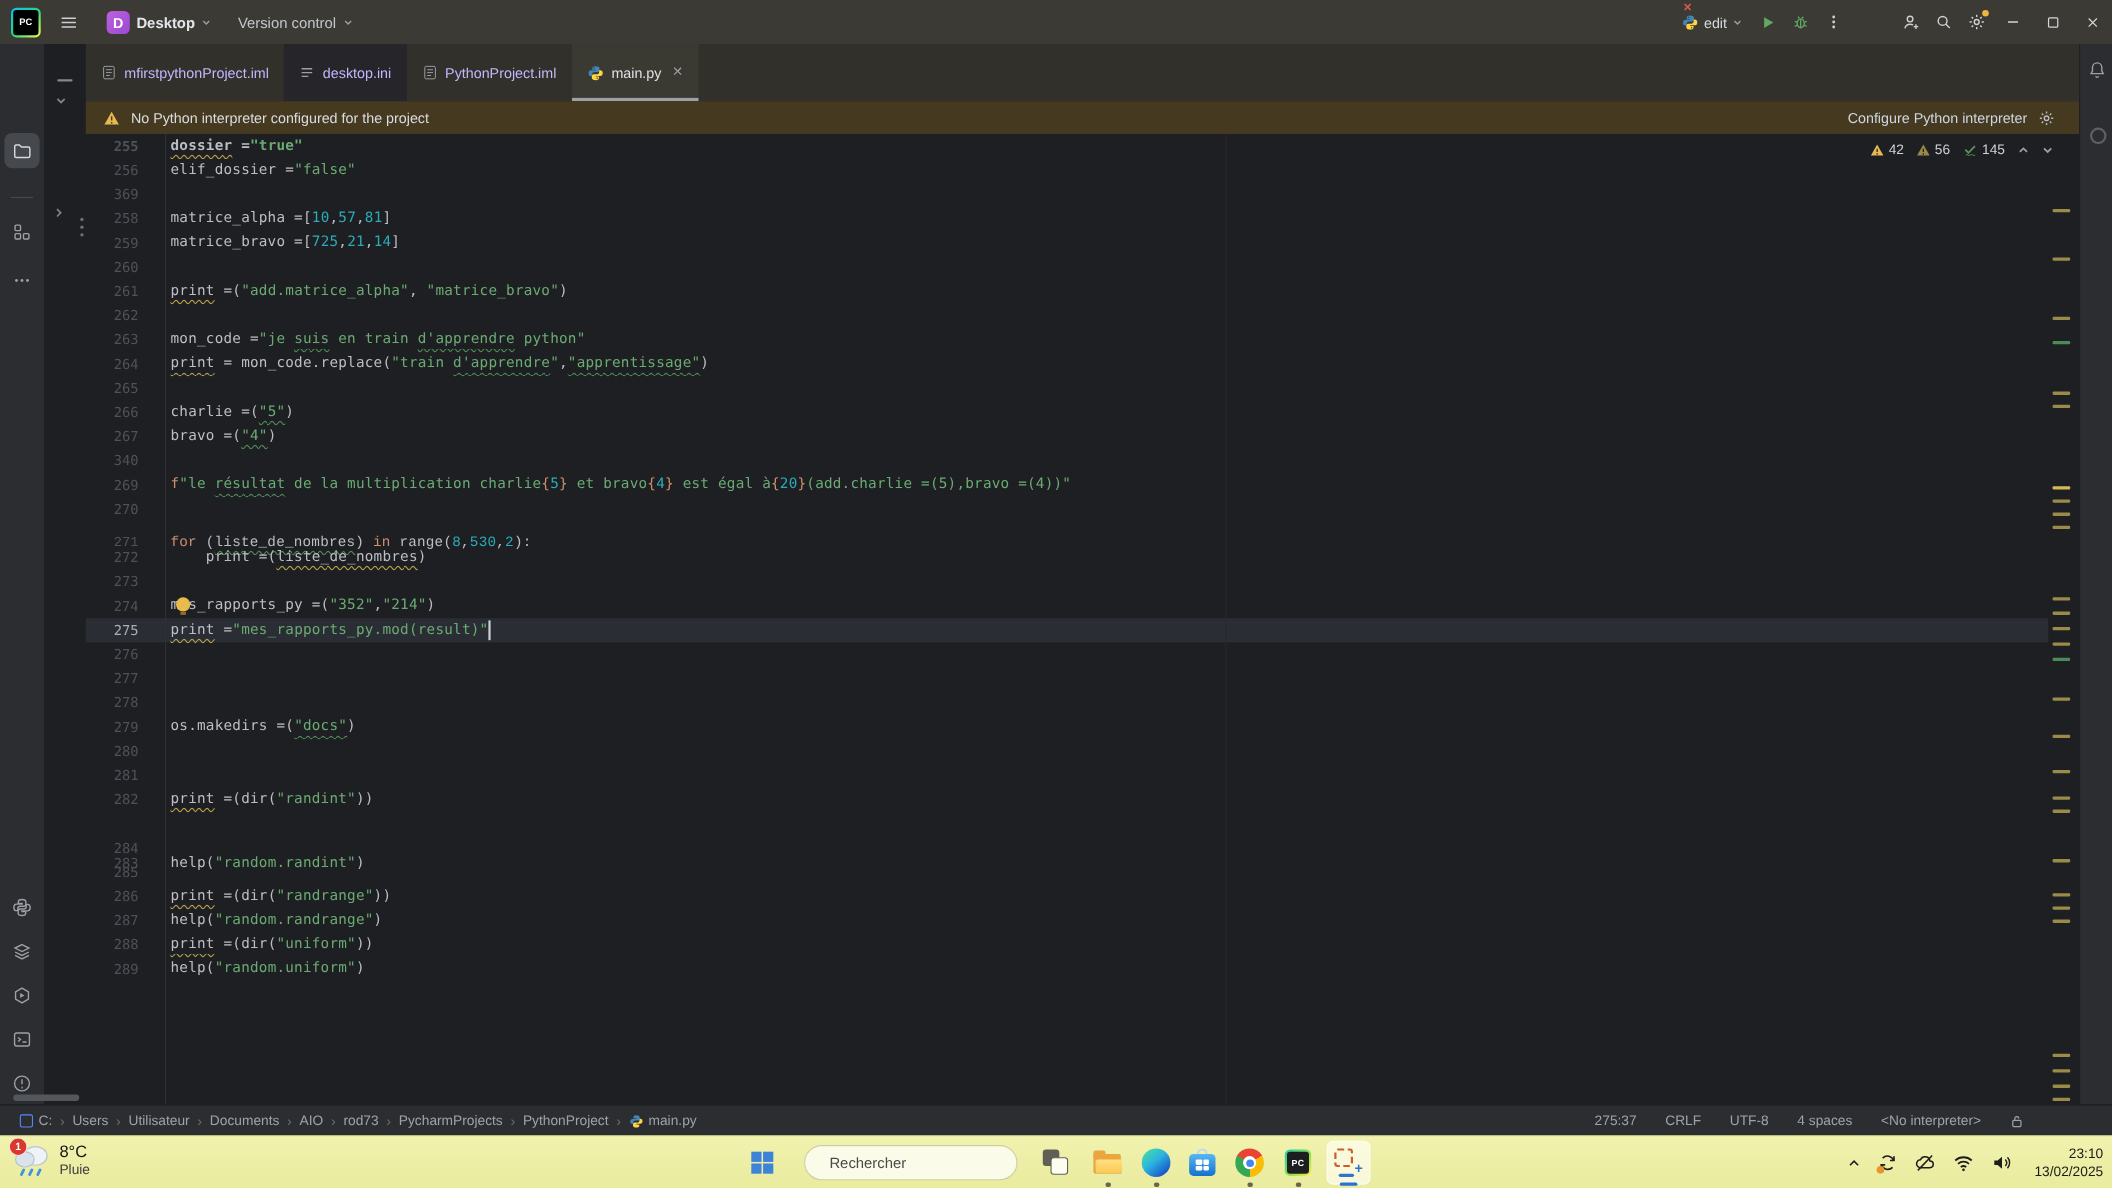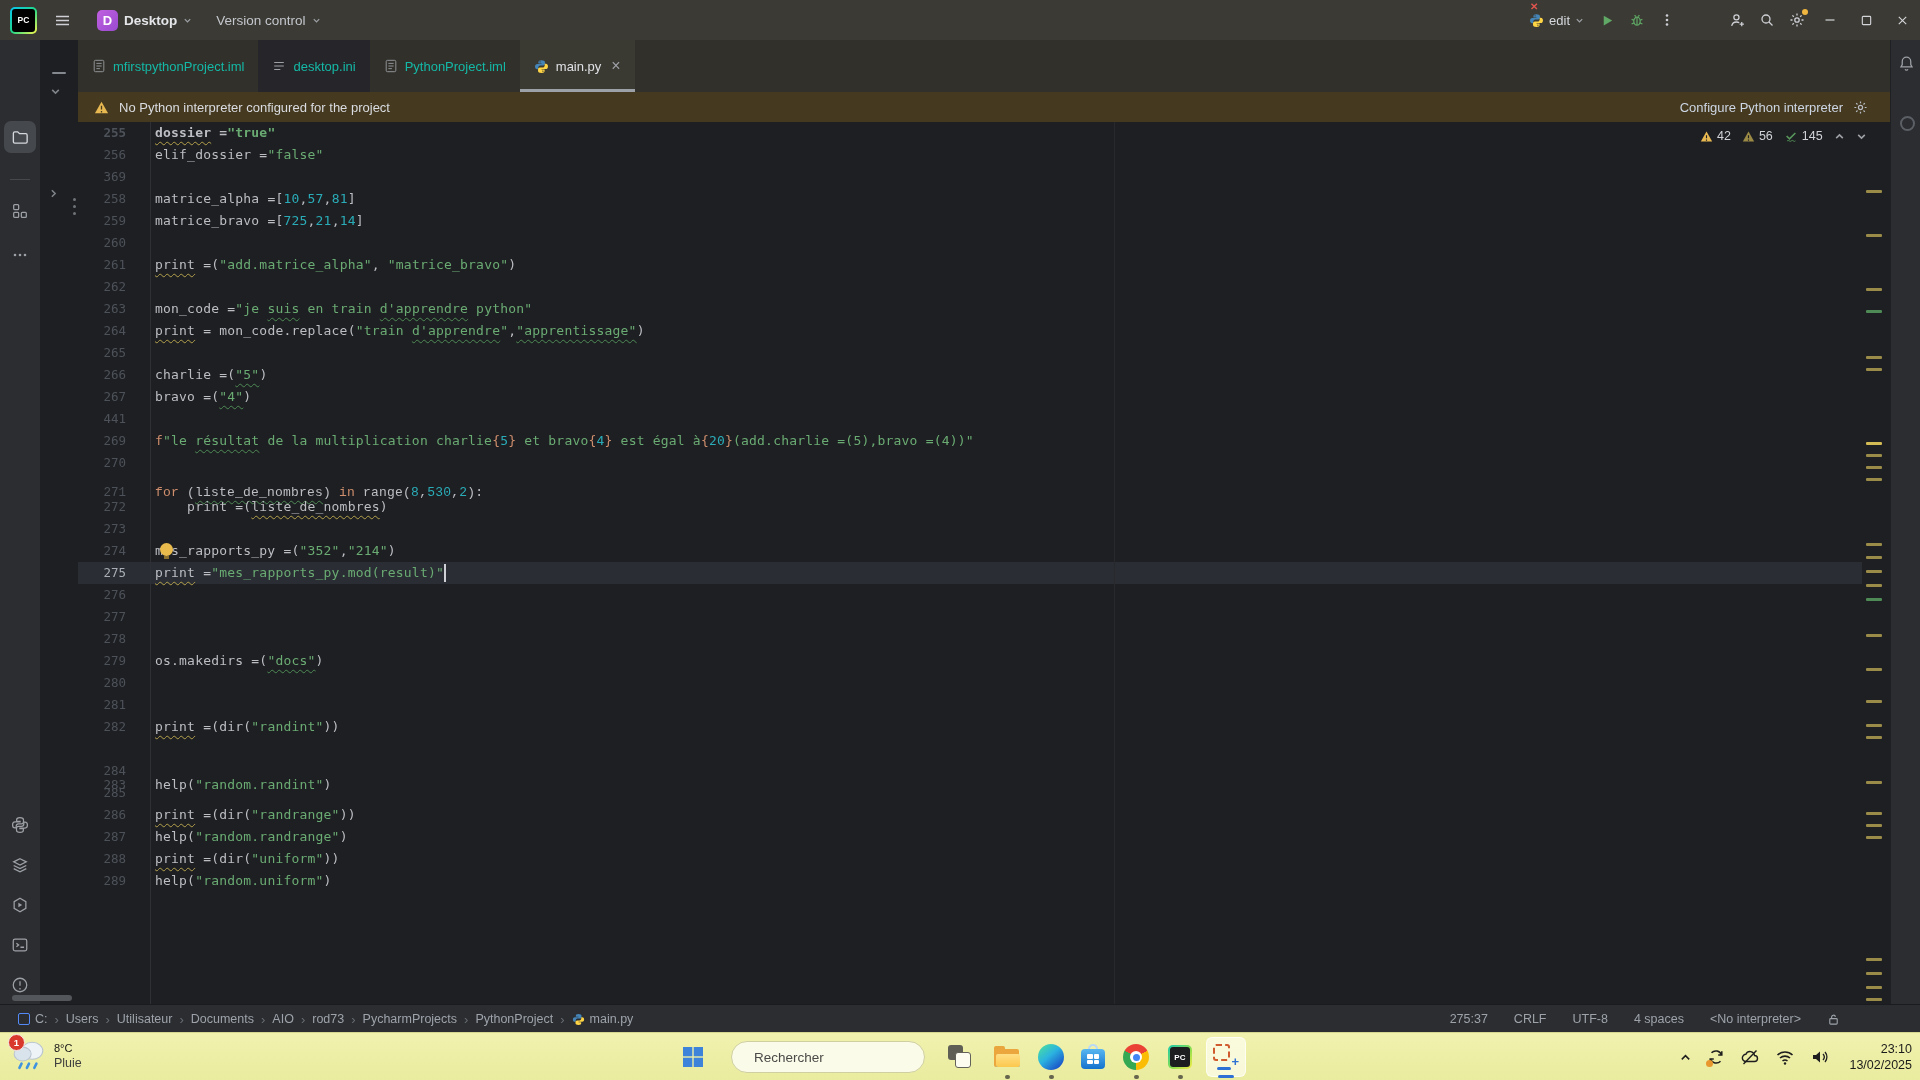--- a/index.html
+++ b/index.html
@@ -36,21 +36,21 @@
 
   
   .mini-panel{position:absolute;left:40px;top:40px;width:38px;height:964px;background:#1e1f22;border-right:1px solid rgba(255,255,255,.05);}
   .mp-dash{position:absolute;left:12px;top:32px;width:14px;height:2px;background:#84888f;border-radius:1px;}
   .mp-dot{position:absolute;width:3px;height:3px;border-radius:50%;background:#6f7378;}
   .hscroll{position:absolute;left:12px;top:995px;width:60px;height:6px;border-radius:3px;background:#53565a;z-index:5;}
 
   
   .tabbar{position:absolute;left:78px;top:40px;width:1812px;height:52px;background:#31302a;border-bottom:1px solid #1f2023;display:flex;}
   #tabs{display:flex;height:100%;}
-  .tab{display:inline-flex;align-items:center;gap:7px;height:100%;padding:0 14px;font-size:13px;color:#14b8a6;position:relative;}
+  .tab{display:inline-flex;align-items:center;gap:7px;height:100%;padding:0 14px;font-size:13px;color:#c4b5fd;position:relative;}
   .tab.dim{background:#26262a;}
   .tab.active{background:#3a3932;color:#dfe1e5;}
   .tab.active::after{content:'';position:absolute;left:0;right:0;bottom:0;height:3px;background:#9ca1a8;}
   .tcl{color:#9da0a6;font-size:16px;line-height:10px;margin-left:3px;}
 
   
   .right-stripe{position:absolute;left:1890px;top:40px;width:30px;height:964px;background:#2b2d30;border-left:1px solid #1f2023;}
   .analysis-circle{position:absolute;left:9px;top:76px;width:11px;height:11px;border-radius:50%;border:2px solid #5c6066;}
 
   
@@ -91,21 +91,21 @@
   .drive{width:10px;height:10px;border-radius:2px;border:1.5px solid #548af7;}
   .status-right{position:absolute;right:80px;display:flex;align-items:center;gap:26px;}
 
   
   .taskbar{position:absolute;left:0;top:1032px;width:1920px;height:48px;
            background:linear-gradient(180deg,#f1f2ae,#e9eb9e);border-top:1px solid rgba(0,0,0,.08);}
   .weather{position:absolute;left:10px;top:4px;display:flex;align-items:center;gap:6px;}
   .wx-icon{position:relative;width:38px;height:36px;}
   .wx-badge{position:absolute;left:-2px;top:-3px;width:15px;height:15px;border-radius:50%;background:#d8392c;
             color:#fff;font-size:9.5px;font-weight:bold;display:flex;align-items:center;justify-content:center;border:1.5px solid #f6e9e7;z-index:2;}
-  .wx-temp{font-size:11px;color:#161616;line-height:16px;}
+  .wx-temp{font-size:15px;color:#161616;line-height:16px;}
   .wx-cond{font-size:12.5px;color:#3e3e3e;line-height:15px;}
   .tb-app{position:absolute;top:4px;width:40px;height:40px;border-radius:6px;display:flex;align-items:center;justify-content:center;}
   .tb-app.active{background:rgba(253,253,240,.72);border:1px solid rgba(255,255,255,.65);box-sizing:border-box;}
   .app-dot{position:absolute;top:42px;width:5px;height:4px;border-radius:2px;background:#66664e;}
   .active-bar{position:absolute;top:42px;width:16px;height:3px;border-radius:2px;background:#2e6fd6;}
   .search-pill{position:absolute;left:731px;top:8px;width:194px;height:32px;border-radius:16px;background:#fbfbe9;
                border:1px solid #cfd0a2;box-sizing:border-box;display:flex;align-items:center;padding:0 12px;gap:8px;}
   .search-pill input{flex:1;background:transparent;border:none;outline:none;font-family:"Liberation Sans",sans-serif;
                      font-size:13.5px;color:#3a3a3a;}
   .search-pill input::placeholder{color:#4a4a48;opacity:1;}
@@ -428,21 +428,21 @@
       </div>
       <div class="cl" style="top: 242px;">
         <span class="ln">266</span>
         <span class="ct"><span class="v">charlie</span><span class="v"> =(</span><span class="s tu">"5"</span><span class="v">)</span></span>
       </div>
       <div class="cl" style="top: 264px;">
         <span class="ln">267</span>
         <span class="ct"><span class="v">bravo</span><span class="v"> =(</span><span class="s tu">"4"</span><span class="v">)</span></span>
       </div>
       <div class="cl" style="top: 286px;">
-        <span class="ln">441</span>
+        <span class="ln">340</span>
         <span class="ct"></span>
       </div>
       <div class="cl" style="top: 308px;">
         <span class="ln">269</span>
         <span class="ct"><span class="k">f</span><span class="s">"le </span><span class="s tu">résultat</span><span class="s"> de la multiplication charlie</span><span class="k">{</span><span class="n">5</span><span class="k">}</span><span class="s"> et bravo</span><span class="k">{</span><span class="n">4</span><span class="k">}</span><span class="s"> est égal à</span><span class="k">{</span><span class="n">20</span><span class="k">}</span><span class="s">(add.charlie =(5),bravo =(4))"</span></span>
       </div>
       <div class="cl" style="top: 330px;">
         <span class="ln">270</span>
         <span class="ct"></span>
       </div>

